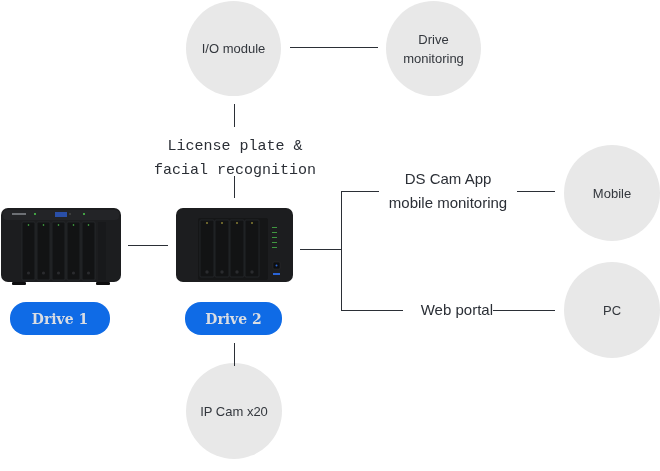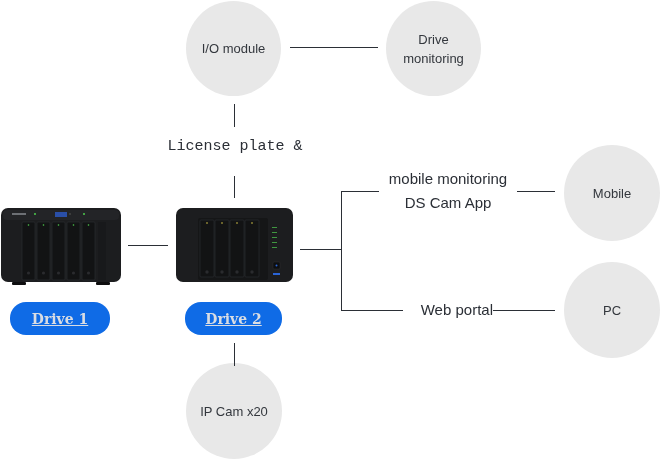--- a/index.html
+++ b/index.html
@@ -5,21 +5,21 @@
   html, body { margin:0; padding:0; background:#ffffff; }
   body { width:660px; height:471px; position:relative; overflow:hidden;
          font-family:"Liberation Sans", "DejaVu Sans", sans-serif; color:#2b2f36; }
   .circle { position:absolute; border-radius:50%; background:#e8e8e8;
             display:flex; align-items:center; justify-content:center; text-align:center;
             font-size:13px; line-height:19px; color:#33373d; }
   .line { position:absolute; background:#2b2f36; }
   .label { position:absolute; text-align:center; font-size:15px; line-height:24px; color:#2b2f36; }
   .pill { position:absolute; border-radius:16px; background:#0f6be6; color:#d9dde3;
           display:flex; align-items:center; justify-content:center;
-          font-family:"DejaVu Serif", serif; font-weight:bold; font-size:14px;text-decoration:underline; }
+          font-family:"DejaVu Serif", serif; font-weight:bold; font-size:14px; }
   .nas { position:absolute; }
 </style>
 </head>
 <body>
 
 <div class="circle" style="left:186px;top:1px;width:95px;height:95px;">
   <span>I/O module</span>
 </div>
 <div class="circle" style="left:386px;top:1px;width:95px;height:95px;flex-direction:column;">
   <span>Drive</span>
@@ -42,24 +42,25 @@
 <div class="line" style="left:300px;top:249px;width:41px;height:1px;"></div>
 <div class="line" style="left:341px;top:191px;width:1px;height:119px;"></div>
 <div class="line" style="left:341px;top:191px;width:38px;height:1px;"></div>
 <div class="line" style="left:517px;top:191px;width:38px;height:1px;"></div>
 <div class="line" style="left:341px;top:310px;width:62px;height:1px;"></div>
 <div class="line" style="left:493px;top:310px;width:62px;height:1px;"></div>
 <div class="line" style="left:234px;top:343px;width:1px;height:23px;"></div>
 
 <div class="label" style="left:150px;top:135px;width:170px;font-family:Liberation Mono, monospace;">
   <div>License plate &amp;</div>
+  <div>facial recognition</div>
 </div>
 <div class="label" style="left:372px;top:167px;width:152px;">
+  <div>DS Cam App</div>
   <div>mobile monitoring</div>
-  <div>DS Cam App</div>
 </div>
 <div class="label" style="left:403px;top:298px;width:90px;text-align:right;">
   <div>Web portal</div>
 </div>
 
 <svg class="nas" style="left:0;top:207px;" width="122" height="78" viewBox="0 0 122 78">
   <rect x="1" y="1" width="120" height="74" rx="7" fill="#1c1d1f"></rect>
   <rect x="3" y="3" width="116" height="10" rx="4" fill="#232427"></rect>
   <rect x="12" y="6" width="14" height="2" fill="#6d7075"></rect>
   <circle cx="35" cy="7" r="1" fill="#4ecb4e"></circle>

